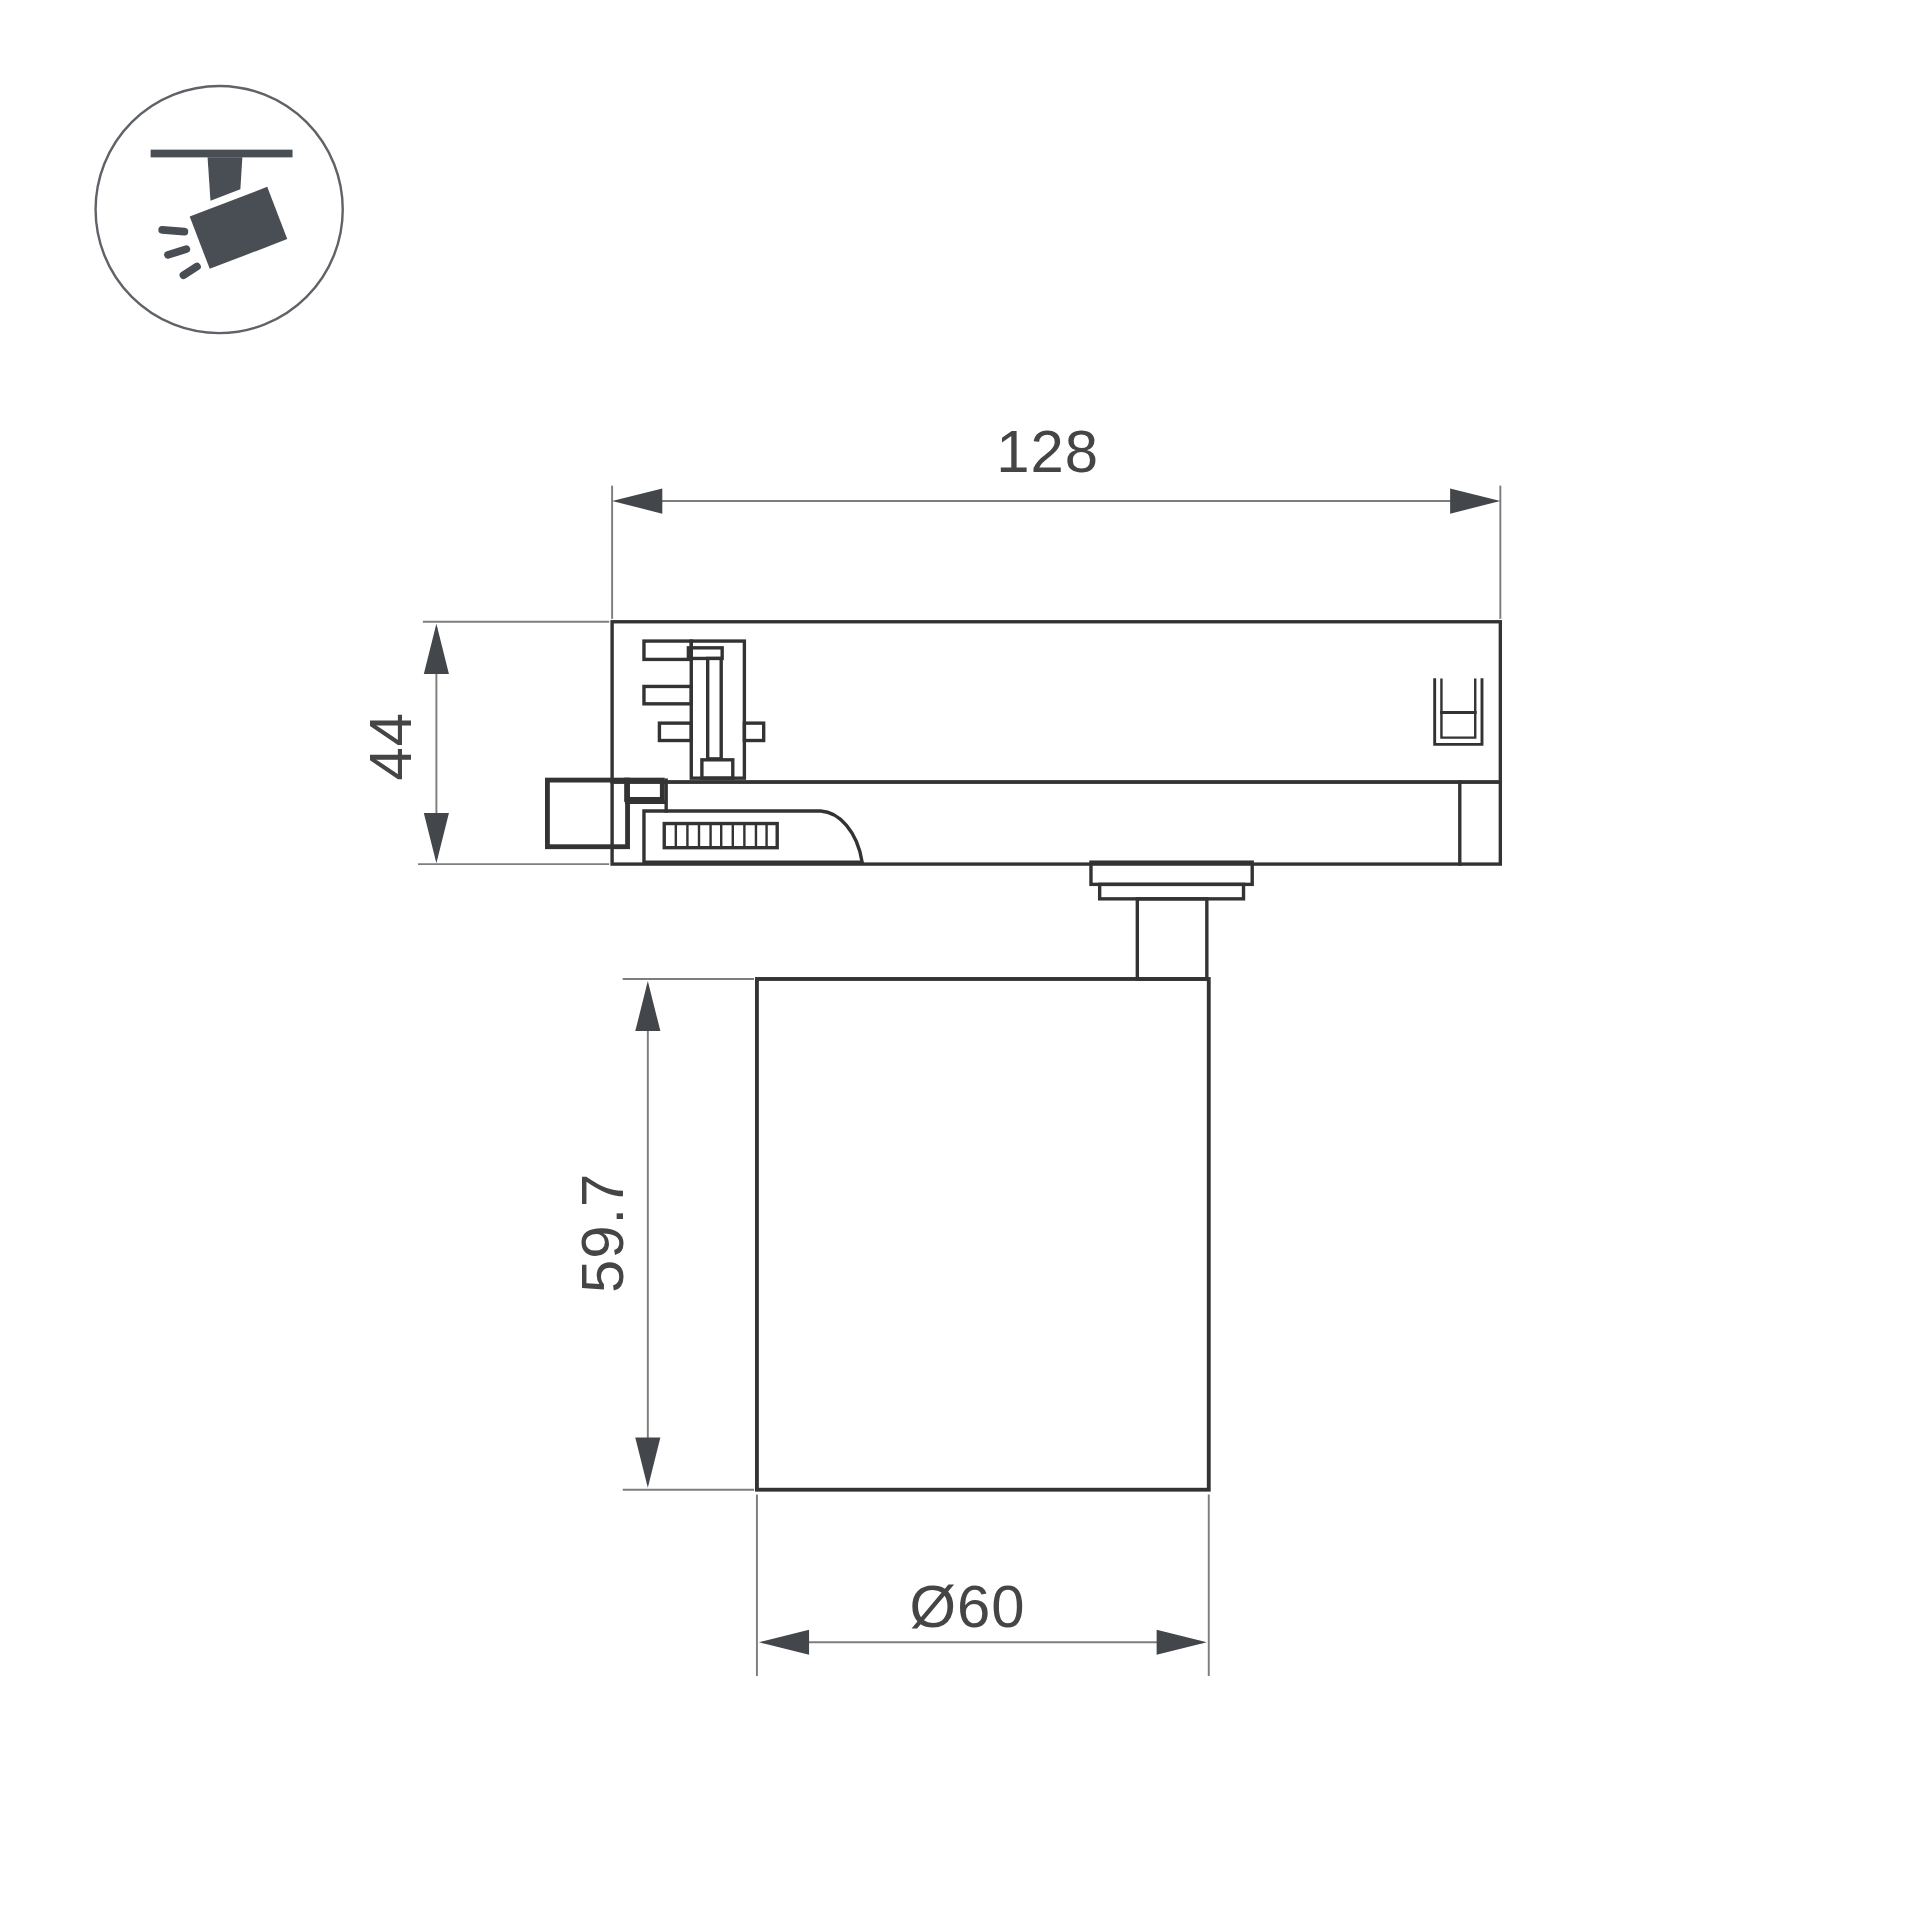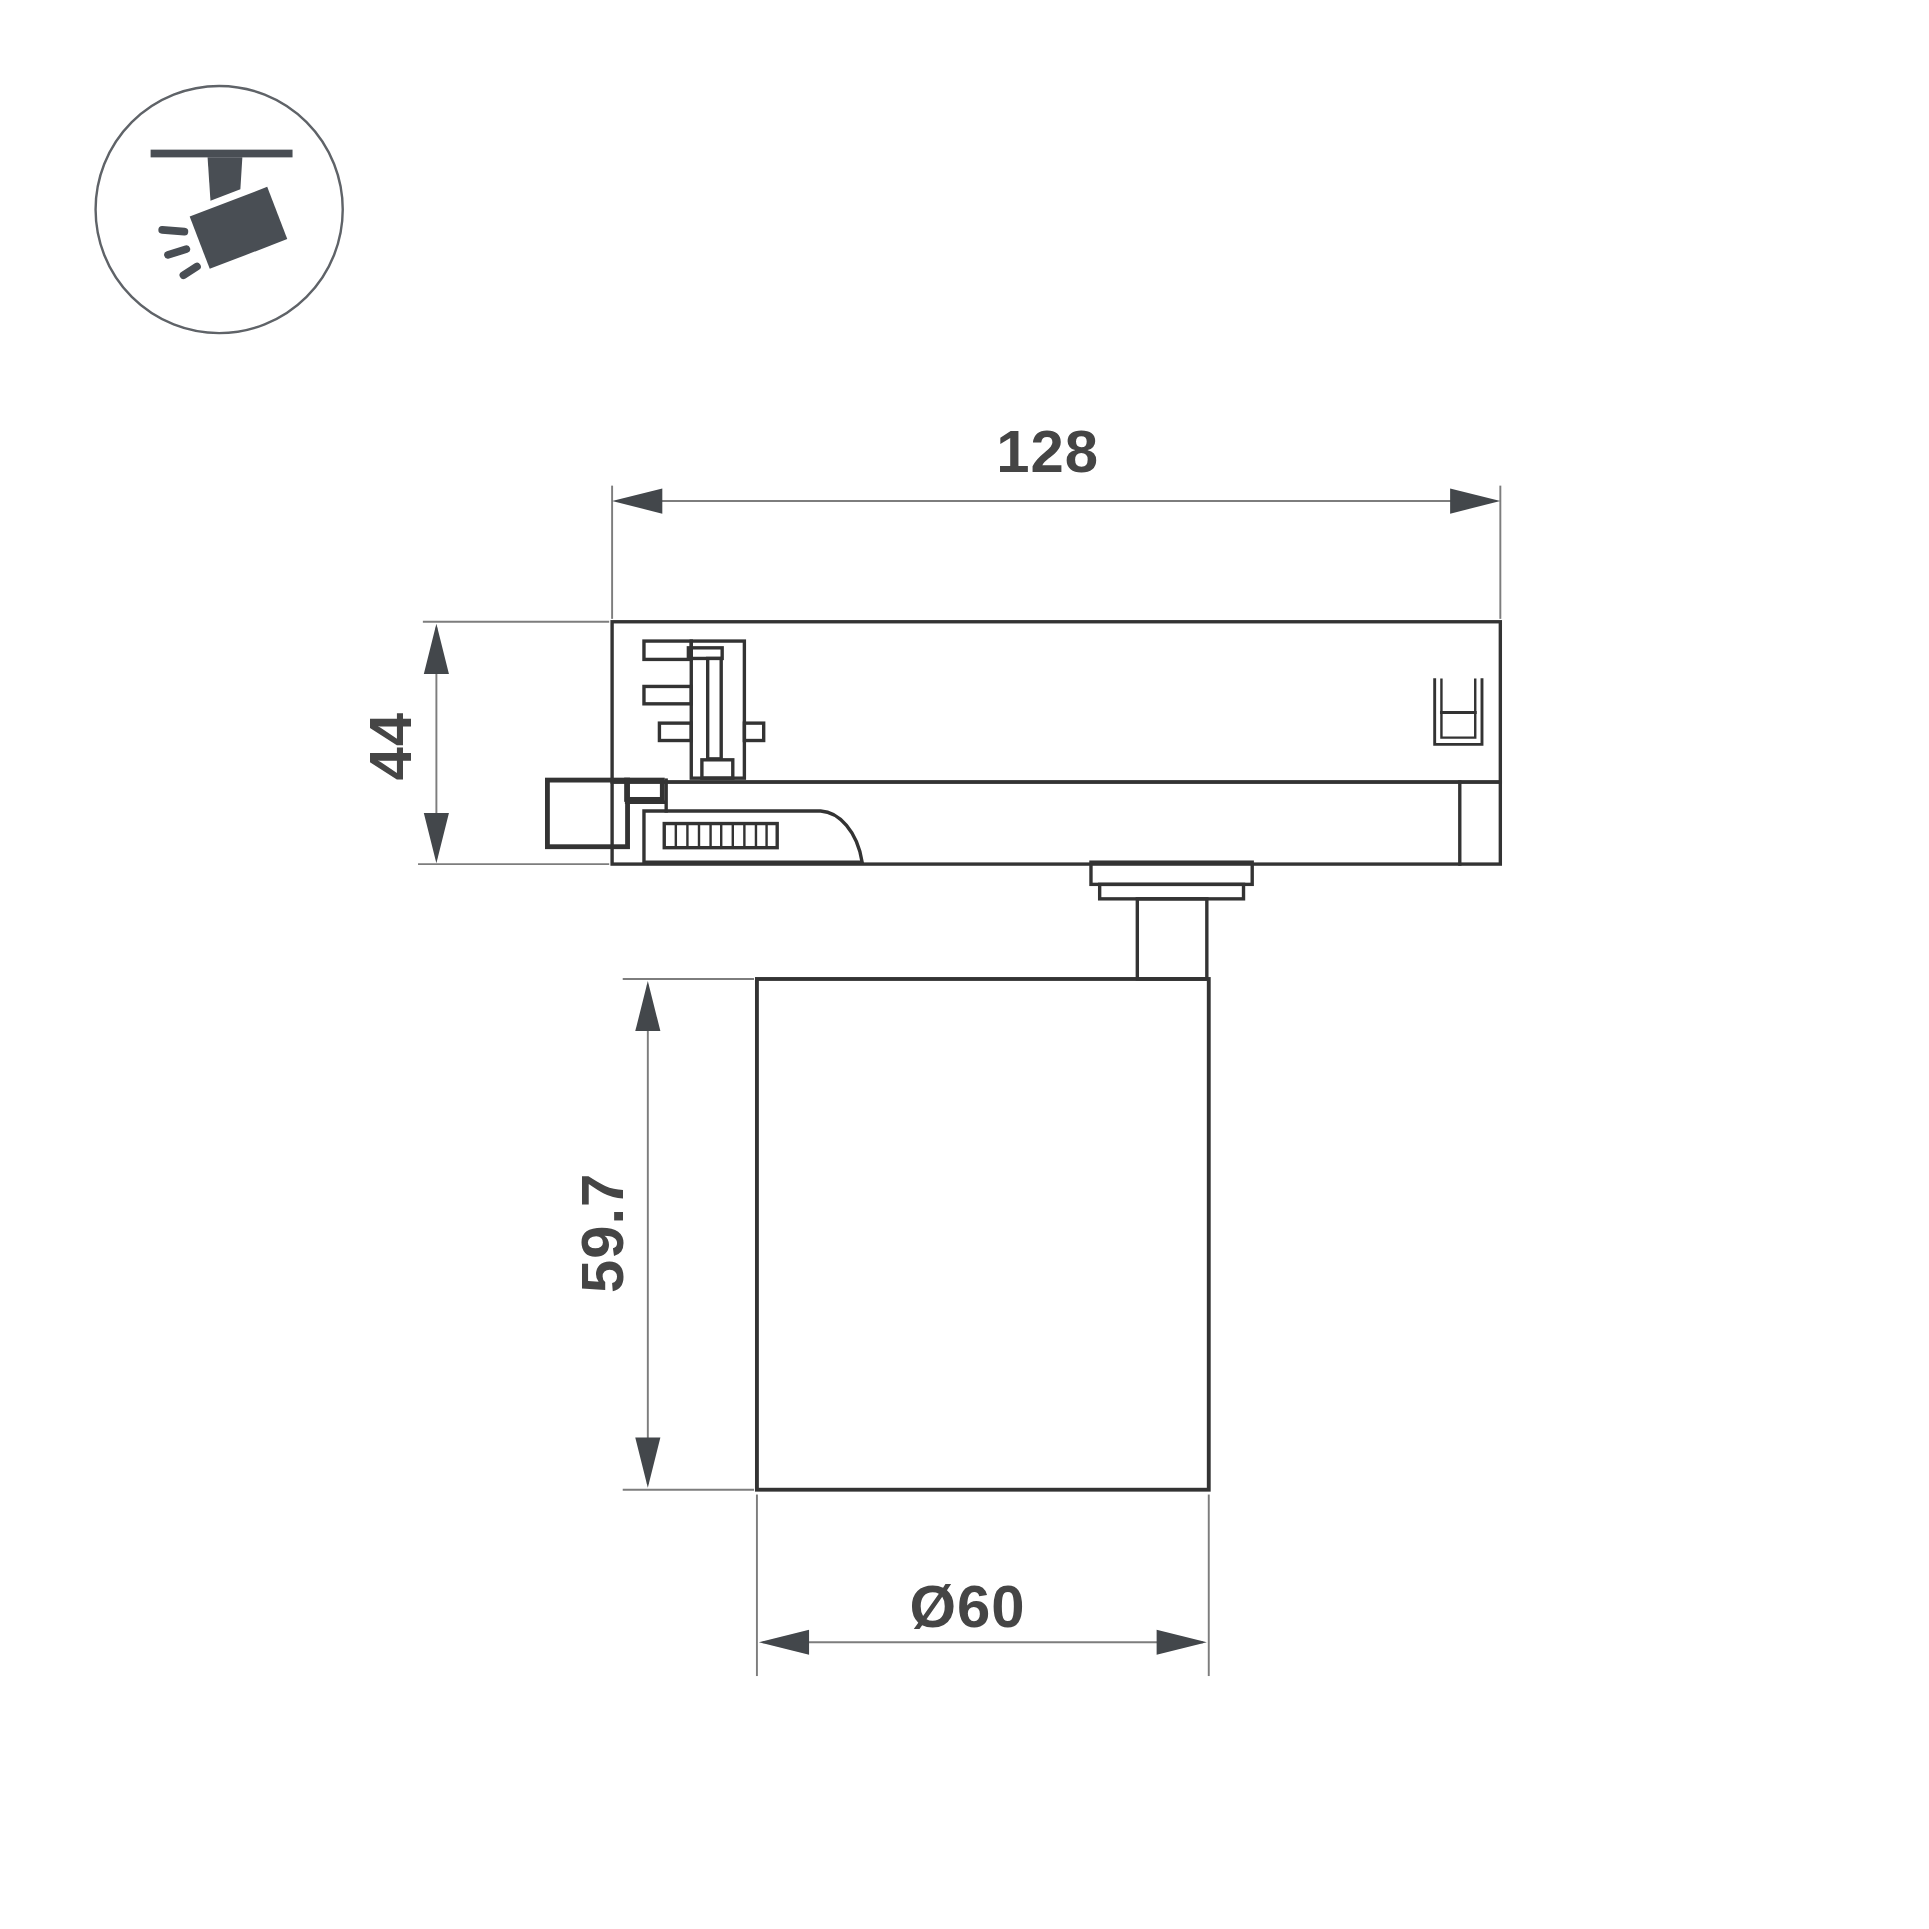--- a/index.html
+++ b/index.html
@@ -9,21 +9,20 @@
     width: 1929px;
     height: 1929px;
     font-family: "Liberation Sans", sans-serif;
   }
   .canvas {
     position: relative;
     width: 1929px;
     height: 1929px;
     background: #ffffff;
     overflow: hidden;
-    font-weight: bold;
   }
   svg { display: block; }
   .dim-label {
     font-family: "Liberation Sans", "DejaVu Sans", sans-serif;
     font-size: 62px;
     letter-spacing: 1px;
   }
 </style>
 </head>
 <body>

